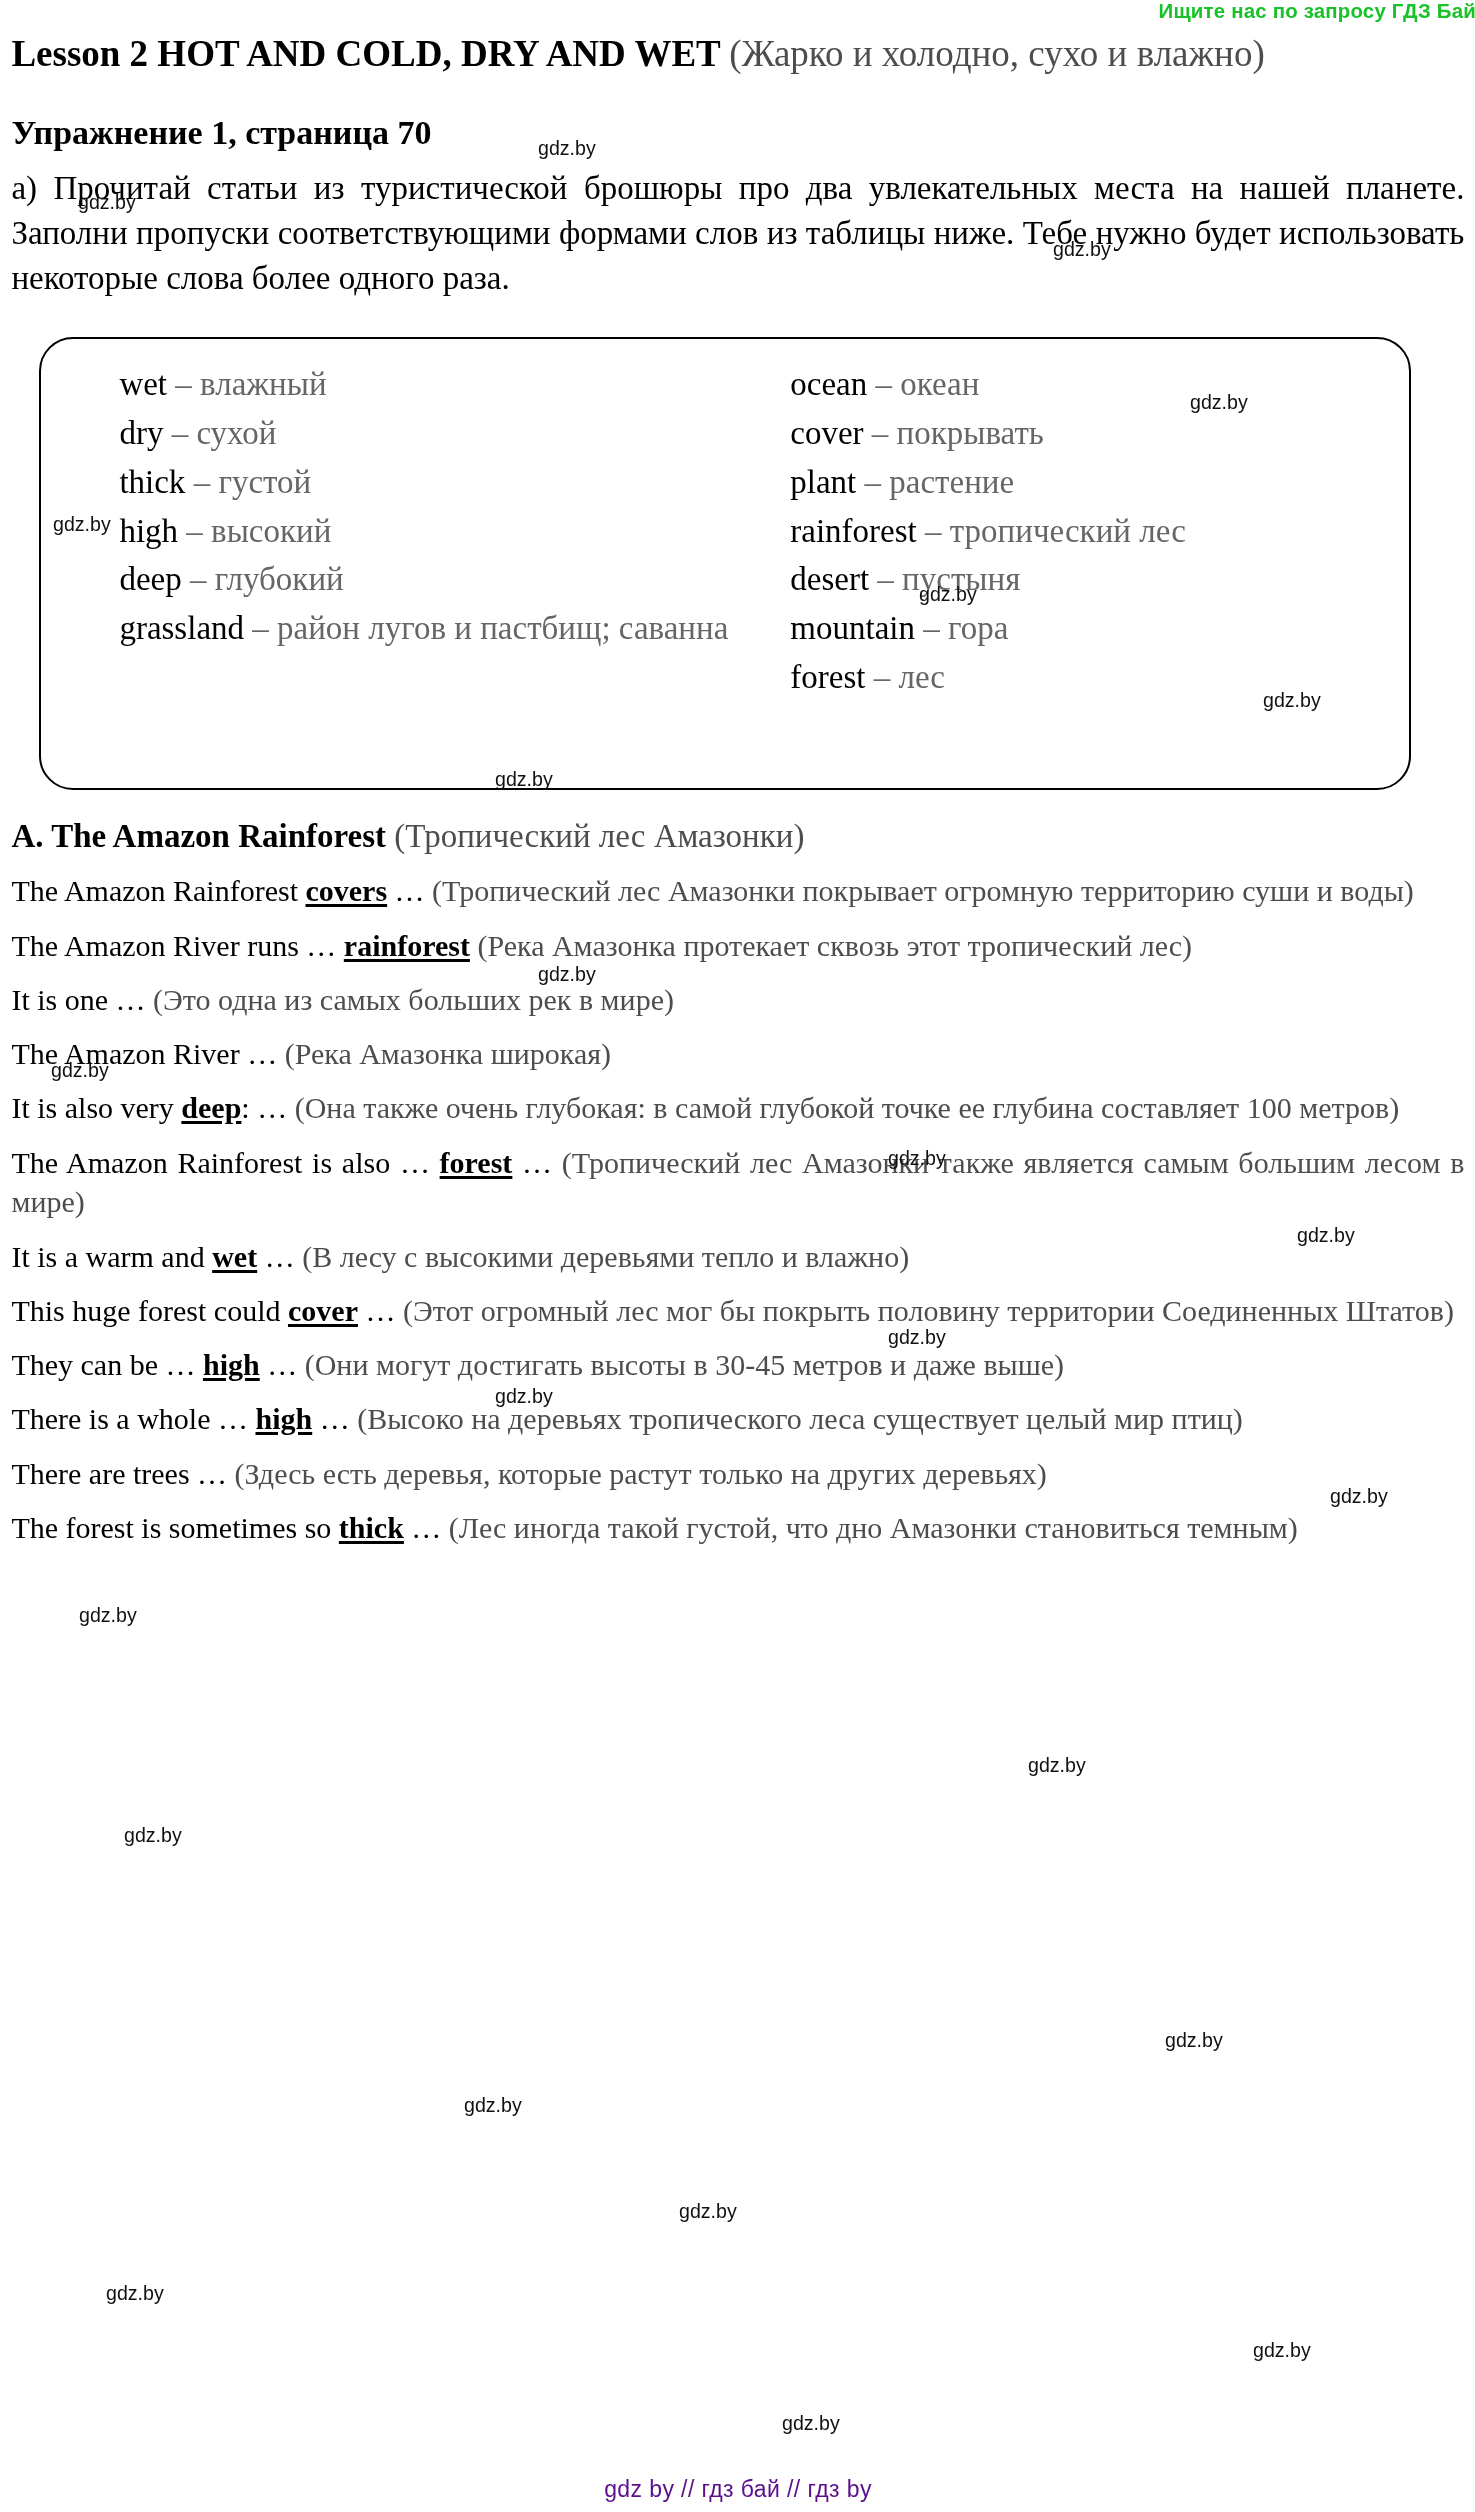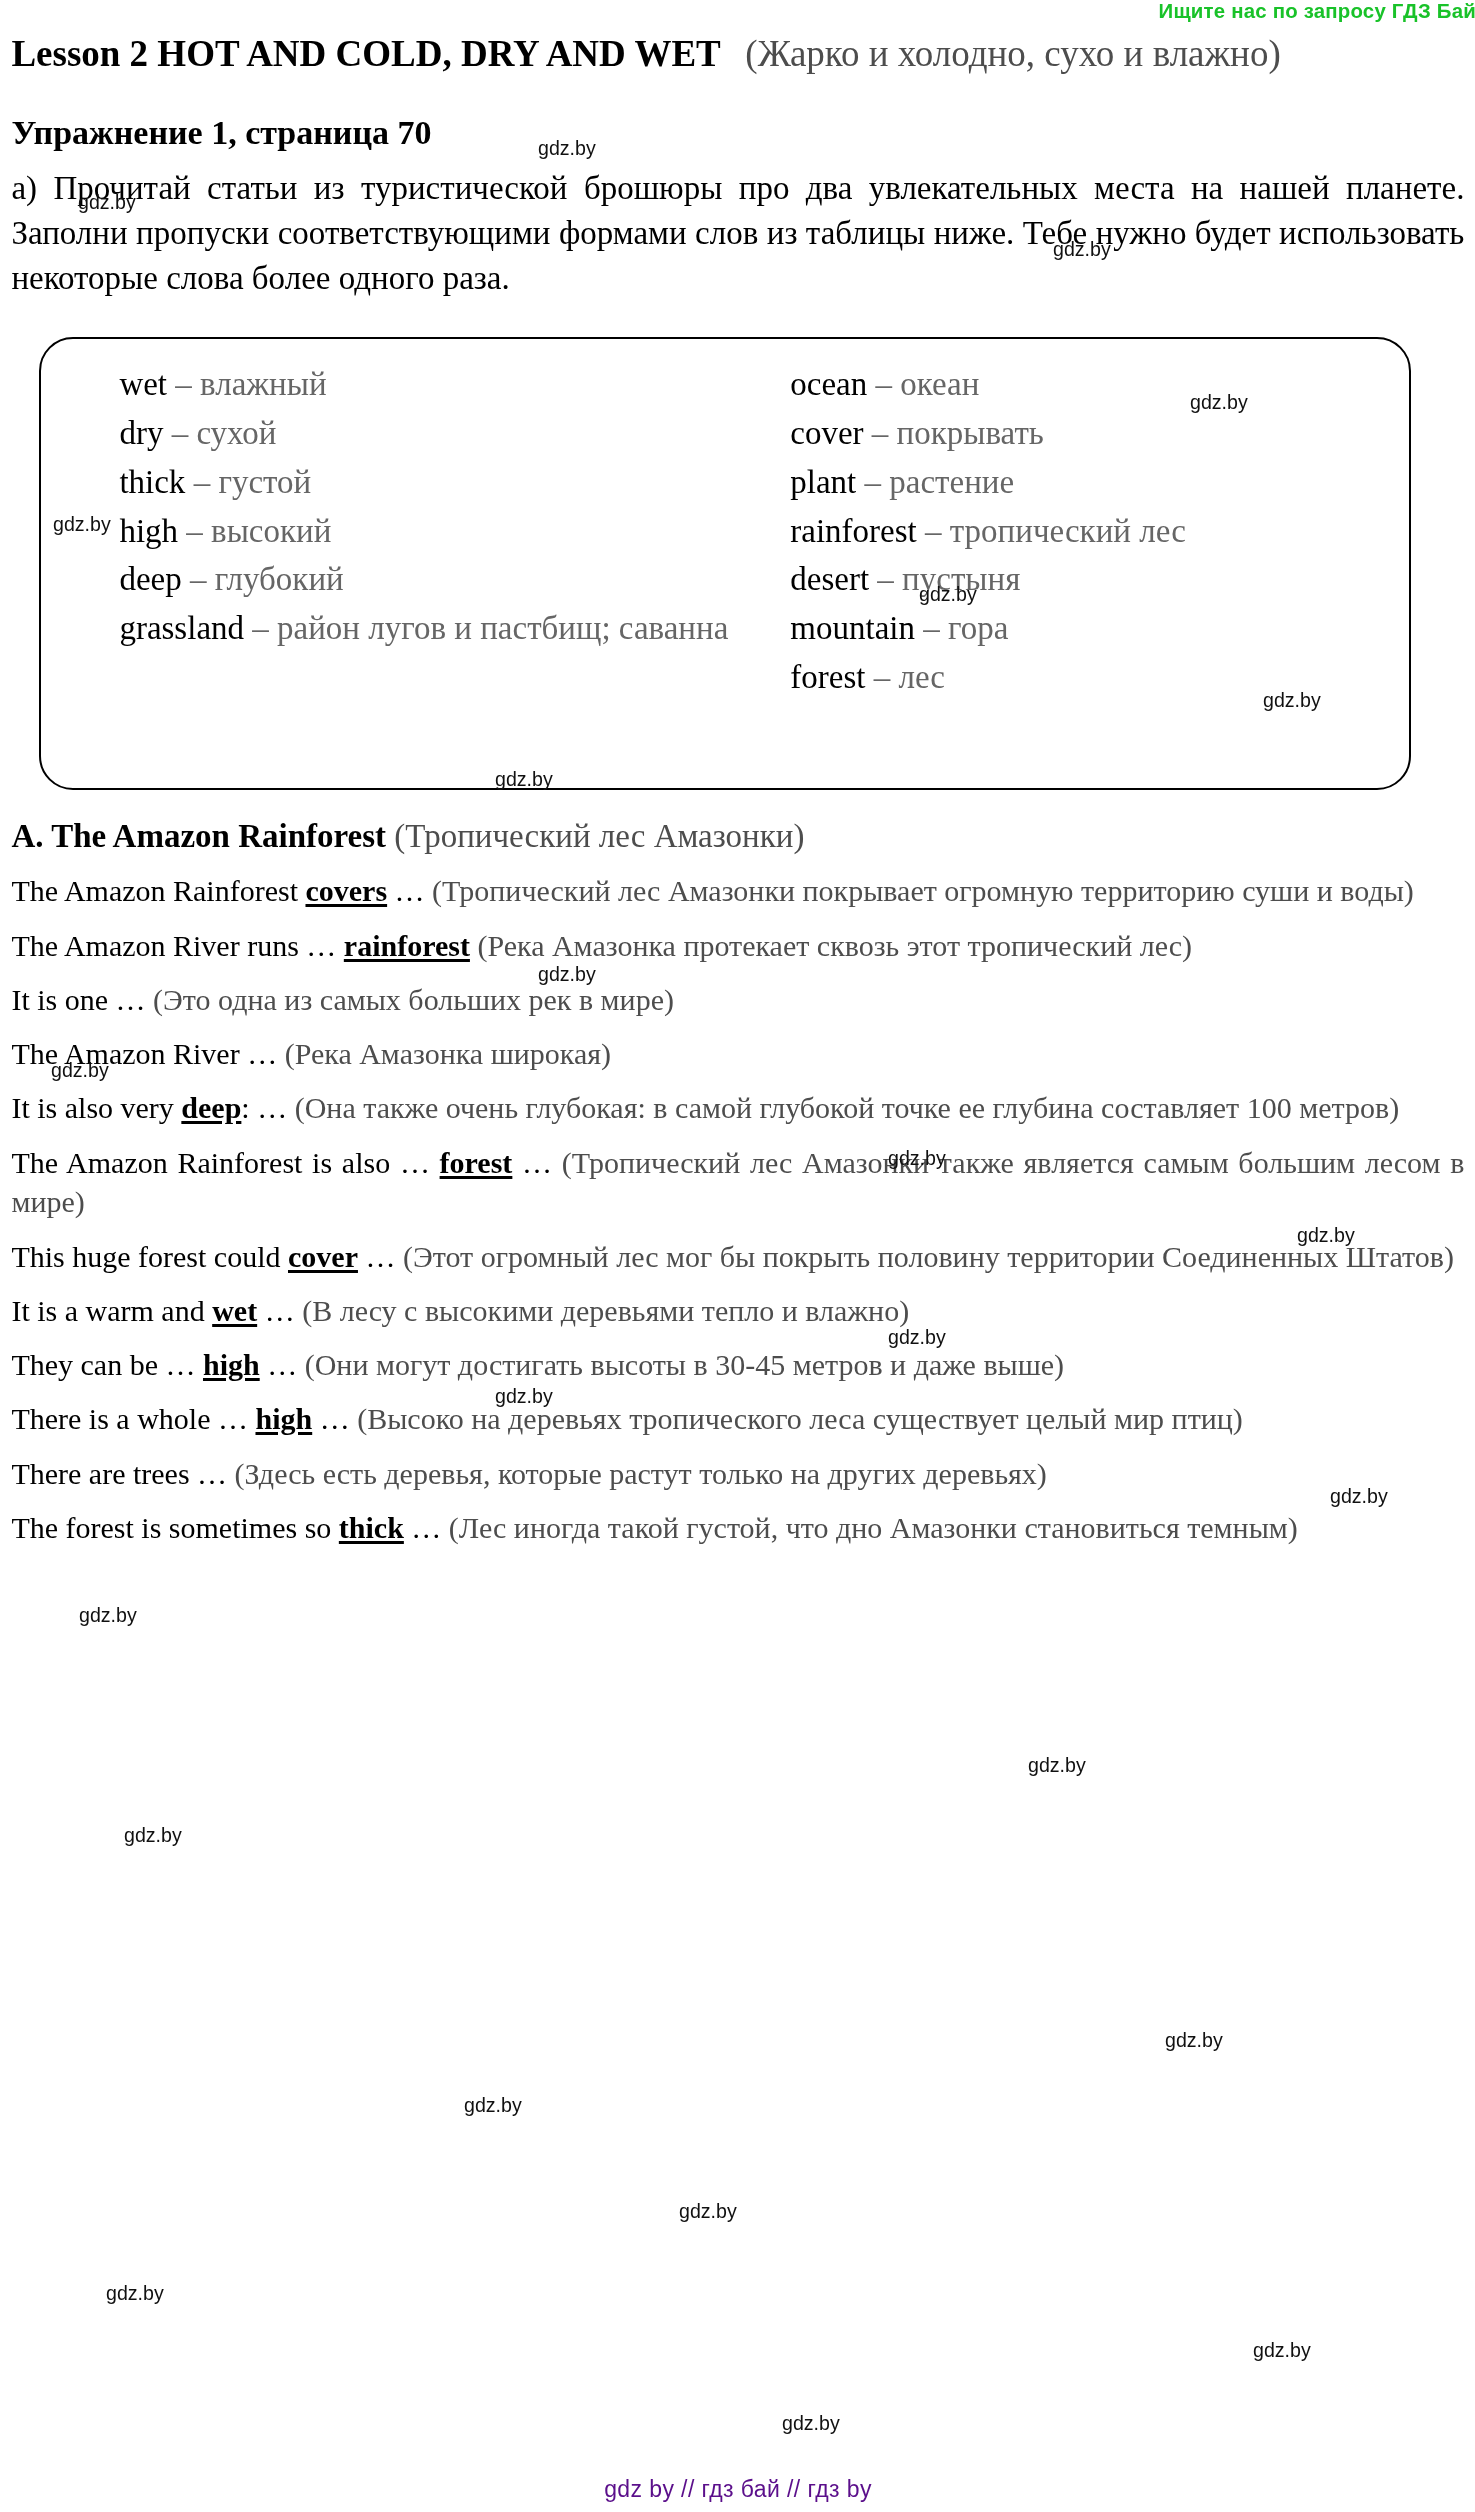--- a/index.html
+++ b/index.html
@@ -40,21 +40,21 @@
 
   h1.lesson-title {
     margin: 0;
     font-size: 37px;
     line-height: 1.26;
     font-weight: 400;
     text-align: justify;
     text-justify: inter-word;
   }
   h1.lesson-title .en { font-weight: 700; color: #000; }
-  h1.lesson-title .ru { font-weight: 400; color: #4d4d4d; margin-left: 16px; }
+  h1.lesson-title .ru { font-weight: 400; color: #4d4d4d; }
 
   h2.ex-title {
     margin: 0;
     padding-top: 35px;
     font-size: 34px;
     font-weight: 700;
     line-height: 1.2;
   }
 
   p.instr {
@@ -193,23 +193,23 @@
   <p class="sentence"><span class="en">The Amazon River runs … </span><span class="ans">rainforest</span><span class="en"> </span><span class="ru">(Река Амазонка протекает сквозь этот тропический лес)</span></p>
 
   <p class="sentence"><span class="en">It is one … </span><span class="ans"></span><span class="en"></span><span class="ru">(Это одна из самых больших рек в мире)</span></p>
 
   <p class="sentence"><span class="en">The Amazon River … </span><span class="ans"></span><span class="en"></span><span class="ru">(Река Амазонка широкая)</span></p>
 
   <p class="sentence"><span class="en">It is also very </span><span class="ans">deep</span><span class="en">: … </span><span class="ru">(Она также очень глубокая: в самой глубокой точке ее глубина составляет 100 метров)</span></p>
 
   <p class="sentence"><span class="en">The Amazon Rainforest is also … </span><span class="ans">forest</span><span class="en"> … </span><span class="ru">(Тропический лес Амазонки также является самым большим лесом в мире)</span></p>
 
+  <p class="sentence"><span class="en">It is a warm and </span><span class="ans">wet</span><span class="en"> … </span><span class="ru">(В лесу с высокими деревьями тепло и влажно)</span></p>
+
   <p class="sentence"><span class="en">This huge forest could </span><span class="ans">cover</span><span class="en"> … </span><span class="ru">(Этот огромный лес мог бы покрыть половину территории Соединенных Штатов)</span></p>
-
-  <p class="sentence"><span class="en">It is a warm and </span><span class="ans">wet</span><span class="en"> … </span><span class="ru">(В лесу с высокими деревьями тепло и влажно)</span></p>
 
   <p class="sentence"><span class="en">They can be … </span><span class="ans">high</span><span class="en"> … </span><span class="ru">(Они могут достигать высоты в 30-45 метров и даже выше)</span></p>
 
   <p class="sentence"><span class="en">There is a whole … </span><span class="ans">high</span><span class="en"> … </span><span class="ru">(Высоко на деревьях тропического леса существует целый мир птиц)</span></p>
 
   <p class="sentence"><span class="en">There are trees … </span><span class="ans"></span><span class="en"></span><span class="ru">(Здесь есть деревья, которые растут только на других деревьях)</span></p>
 
   <p class="sentence"><span class="en">The forest is sometimes so </span><span class="ans">thick</span><span class="en"> … </span><span class="ru">(Лес иногда такой густой, что дно Амазонки становиться темным)</span></p>
 
 </div>

